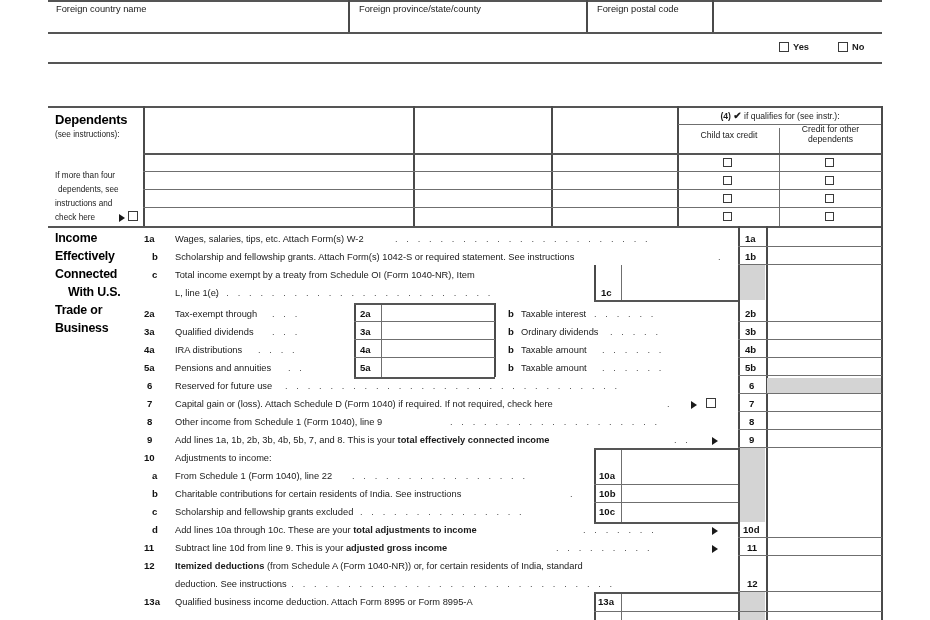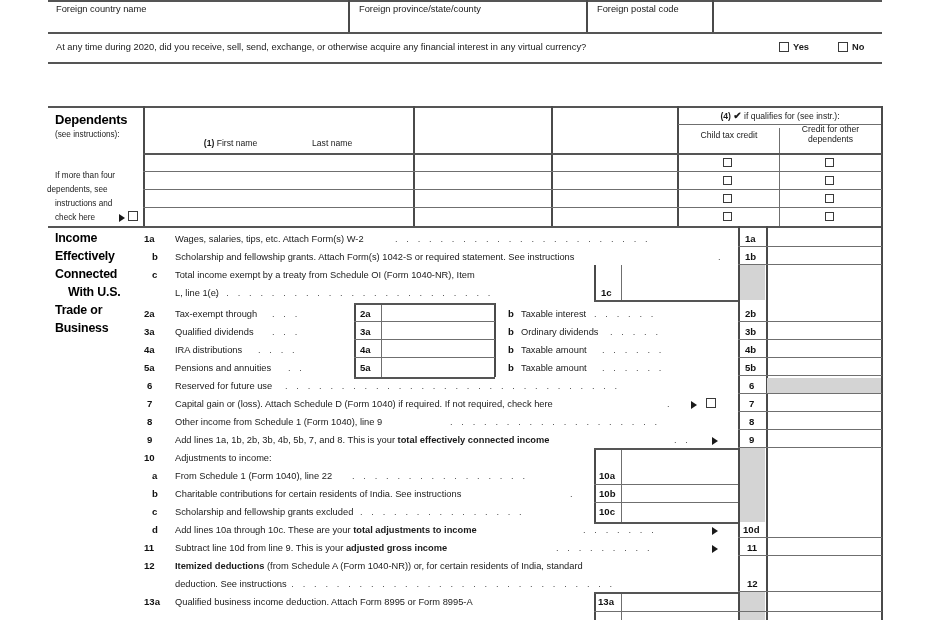--- a/index.html
+++ b/index.html
@@ -54,54 +54,47 @@
   <div class="rule vrule thick" style="left:348px;top:0px;height:32px;"></div>
   <div class="rule vrule thick" style="left:586px;top:0px;height:32px;"></div>
   <div class="rule vrule thick" style="left:712px;top:0px;height:32px;"></div>
 
   <div class="txt" style="left:56px;top:16px;width:285px;height:13px;"></div>
   <div class="txt" style="left:359px;top:16px;width:220px;height:13px;"></div>
   <div class="txt" style="left:597px;top:16px;width:108px;height:13px;"></div>
 
   <div class="rule hrule thick" style="left:48px;top:32px;width:834px;"></div>
 
-  <div class="txt" style="left:56px;top:42px;">At any time during 2020, did you receive, sell, send, exchange, or otherwise acquire any financial interest in any virtual currency?</div>
 
   <div class="cb" style="left:779px;top:42px;"></div>
   <div class="txt b" style="left:793px;top:42px;">Yes</div>
   <div class="cb" style="left:838px;top:42px;"></div>
   <div class="txt b" style="left:852px;top:42px;">No</div>
 
   <div class="rule hrule thick" style="left:48px;top:62px;width:834px;"></div>
 
   <div class="rule hrule thick" style="left:48px;top:106px;width:834px;"></div>
 
   <div class="depttl" style="left:55px;top:112px;">Dependents</div>
   <div class="txt sm" style="left:55px;top:129px;">(see instructions):</div>
 
   <div class="txt sm" style="left:55px;top:170px;">If more than four</div>
-  <div class="txt sm" style="left:47px;top:184px;">dependents, see</div>
+  <div class="txt sm" style="left:58px;top:184px;">dependents, see</div>
   <div class="txt sm" style="left:55px;top:198px;">instructions and</div>
   <div class="txt sm" style="left:55px;top:212px;">check here</div>
   <div class="tri" style="left:119px;top:214px;"></div>
   <div class="cb" style="left:128px;top:211px;"></div>
 
   <div class="rule vrule thick" style="left:143px;top:106px;height:120px;"></div>
   <div class="rule vrule thick" style="left:413px;top:106px;height:120px;"></div>
   <div class="rule vrule thick" style="left:551px;top:106px;height:120px;"></div>
   <div class="rule vrule thick" style="left:677px;top:106px;height:120px;"></div>
   <div class="rule vrule" style="left:779px;top:128px;height:98px;"></div>
   <div class="rule vrule thick" style="left:881px;top:106px;height:120px;"></div>
 
-  <div class="hdr" style="left:150px;top:138px;width:256px;">
-    <b>(1)</b>
-    <span>First name</span>
-    <span style="display:inline-block;width:50px;"></span>
-    <span>Last name</span>
-  </div>
 
 
 
   <div class="hdr" style="left:679px;top:111px;width:202px;">
     <b>(4)</b>
     <b style="font-size:10px;">✔</b>
     <span>if qualifies for (see instr.):</span>
   </div>
   <div class="rule hrule" style="left:678px;top:124px;width:203px;"></div>
   <div class="hdr" style="left:679px;top:130px;width:100px;">Child tax credit</div>

